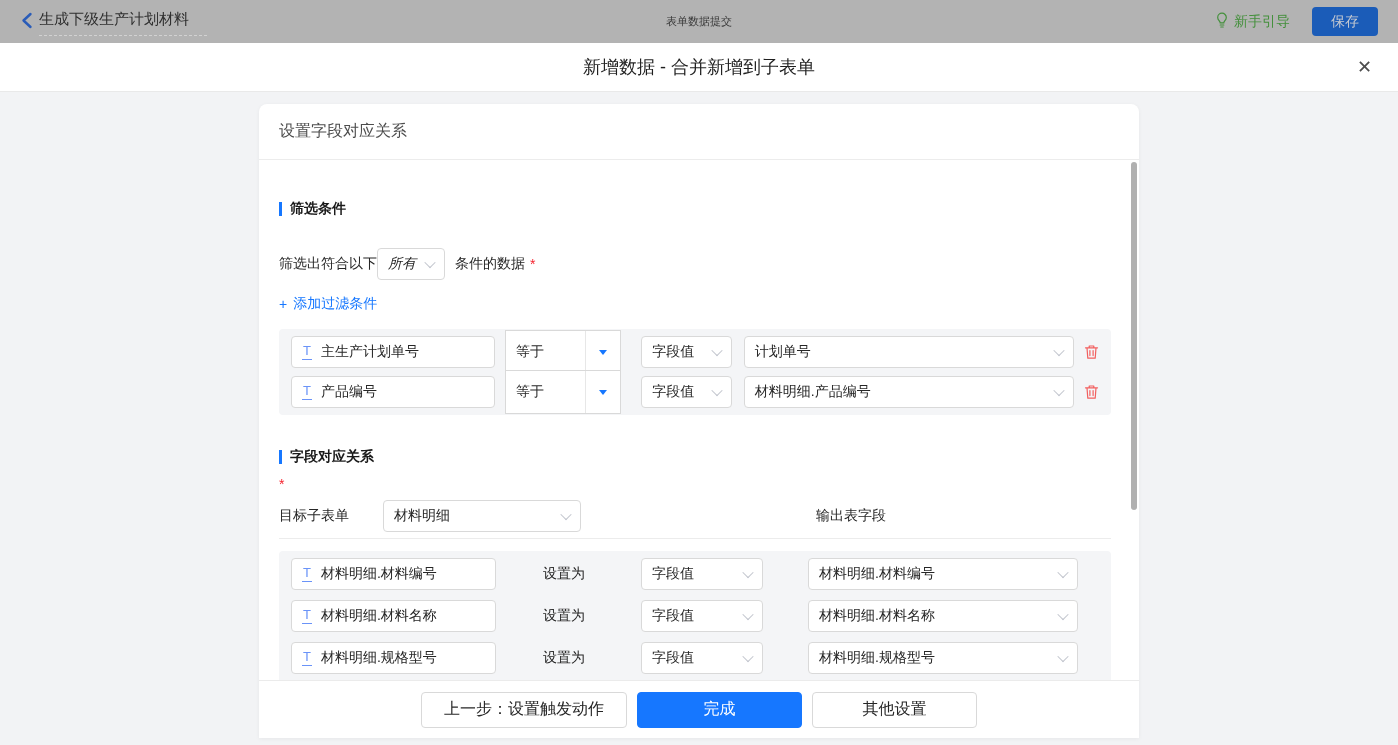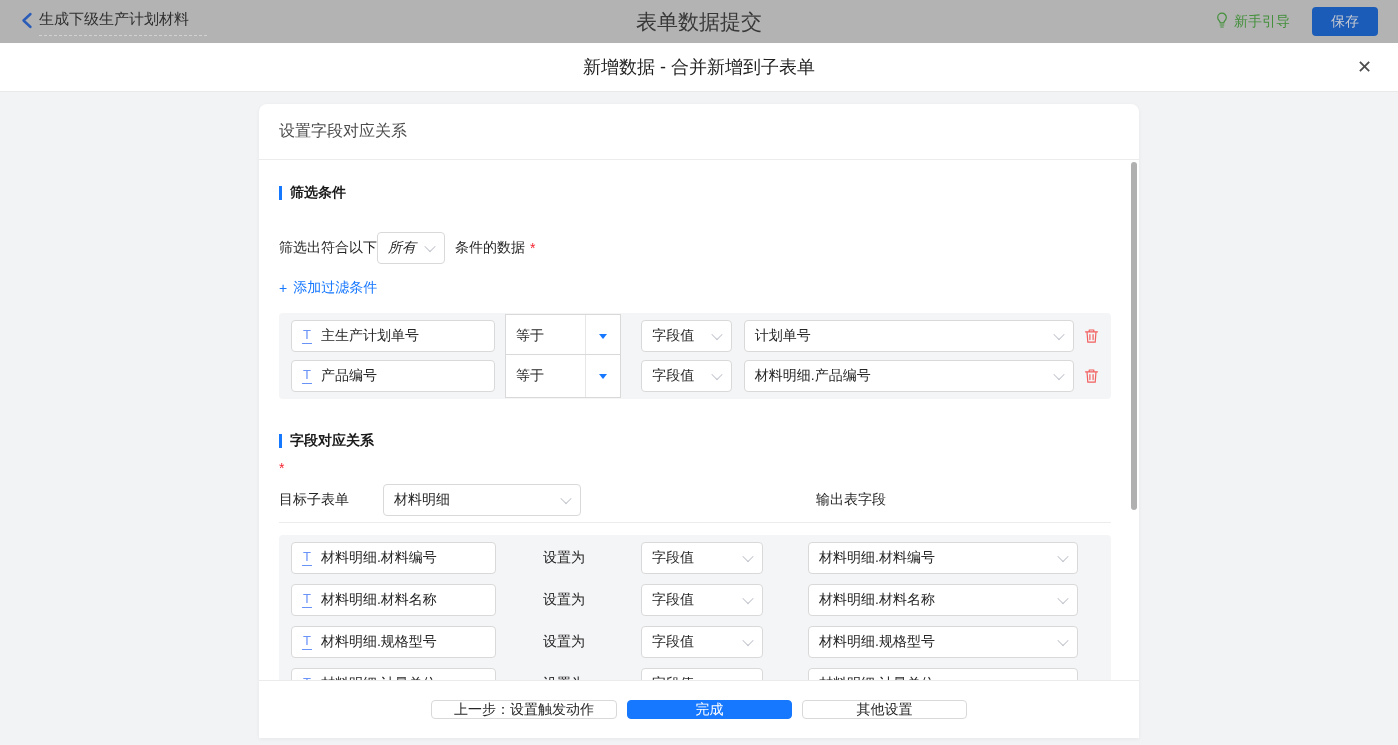--- a/index.html
+++ b/index.html
@@ -4,21 +4,21 @@
 <style>
   * { margin:0; padding:0; box-sizing:border-box; }
   html,body { width:1398px; height:745px; overflow:hidden; }
   body { font-family:"Liberation Sans","DejaVu Sans",sans-serif; font-size:14px; color:#262626; background:#f2f3f5; }
 
   
   .topbar { height:43px; background:#b3b3b3; display:flex; align-items:center; padding:0 20px; position:relative; }
   .topbar-left { display:flex; align-items:center; gap:6px; }
   .back-btn { display:flex; align-items:center; cursor:pointer; }
   .flow-title { font-size:15px; color:#2e2e2e; padding:2px 18px 6px 0; border-bottom:1px dashed #d2d2d2; }
-  .topbar-center { position:absolute; left:50%; transform:translateX(-50%); font-size:21px; color:#383838; }
+  .topbar-center { position:absolute; left:50%; transform:translateX(-50%); font-size:11px; color:#383838; }
   .topbar-right { margin-left:auto; display:flex; align-items:center; gap:22px; }
   .guide { display:flex; align-items:center; gap:5px; color:#44903c; cursor:pointer; }
   .save-btn { min-width:66px; height:29px; padding:0 18px; border:none; border-radius:4px;
               background:#1b5cb8; color:#c6cad1; font-size:14px; cursor:pointer; }
 
   
   .modal-header { height:49px; background:#fff; border-bottom:1px solid #e9e9e9; position:relative;
                   display:flex; align-items:center; justify-content:center; }
   .modal-title { font-size:18px; font-weight:500; color:#1f1f1f; }
   .modal-close { position:absolute; right:26px; top:50%; transform:translateY(-50%);
@@ -28,21 +28,21 @@
   .modal-body { position:relative; height:653px; background:#f2f3f5; overflow:hidden; }
 
   .card { position:absolute; top:12px; left:50%; transform:translateX(-50%); width:880px; height:634px;
           background:#fff; border-radius:8px 8px 0 0; box-shadow:0 1px 4px rgba(0,0,0,0.05); overflow:hidden; }
   .card-header { height:56px; display:flex; align-items:center; padding:0 20px;
                  font-size:16px; color:#4d4d4d; border-bottom:1px solid #ececec; }
   .card-content { padding:0 20px; }
 
   .section-title { display:flex; align-items:center; gap:8px; font-weight:700; color:#1a1a1a; }
   .blue-bar { width:3px; height:14px; background:#1677ff; }
-  .st-1 { margin-top:24px;text-align:center; }
+  .st-1 { margin-top:40px;text-align:center; }
   .st-2 { margin-top:33px; }
 
   .sentence-row { margin-top:30px; display:flex; align-items:center; }
   .req { color:#f5222d; margin-left:5px; }
   .add-link { margin-top:15px; display:flex; align-items:center; gap:6px; color:#1677ff; cursor:pointer; width:fit-content; }
 
   .gray-box { background:#f4f5f7; border-radius:4px; padding:7px 12px; width:832px; }
   .gb-1 { margin-top:16px; }
   .gb-2 { margin-top:12px; height:200px; }
   .row { display:flex; align-items:center; height:32px; }
@@ -80,21 +80,21 @@
   .set-as { margin-left:47px; width:44px; }
   .m-type { width:122px; margin-left:54px; }
   .m-value { width:270px; margin-left:45px; }
 
   .scroll-thumb { position:absolute; right:2px; top:58px; width:6px; height:348px; background:#b0b0b0; border-radius:3px; }
 
   
   .footer { position:absolute; bottom:7px; left:50%; transform:translateX(-50%); width:880px; height:58px;
             background:#fff; border-top:1px solid #ebebeb; border-radius:0 0 8px 8px;
             display:flex; align-items:center; justify-content:center; gap:10px; }
-  .btn { height:19px; border-radius:4px; font-size:14px; cursor:pointer;text-align:center; }
+  .btn { height:36px; border-radius:4px; font-size:16px; cursor:pointer;text-align:center; }
   .btn-ghost { background:#fff; border:1px solid #d9d9d9; color:#262626; padding:0 22px; }
   .btn-primary { background:#1677ff; border:1px solid #1677ff; color:#fff; width:165px; }
 </style>
 </head>
 <body>
 
 <div class="topbar">
   <div class="topbar-left">
     <span class="back-btn">
       <span>

